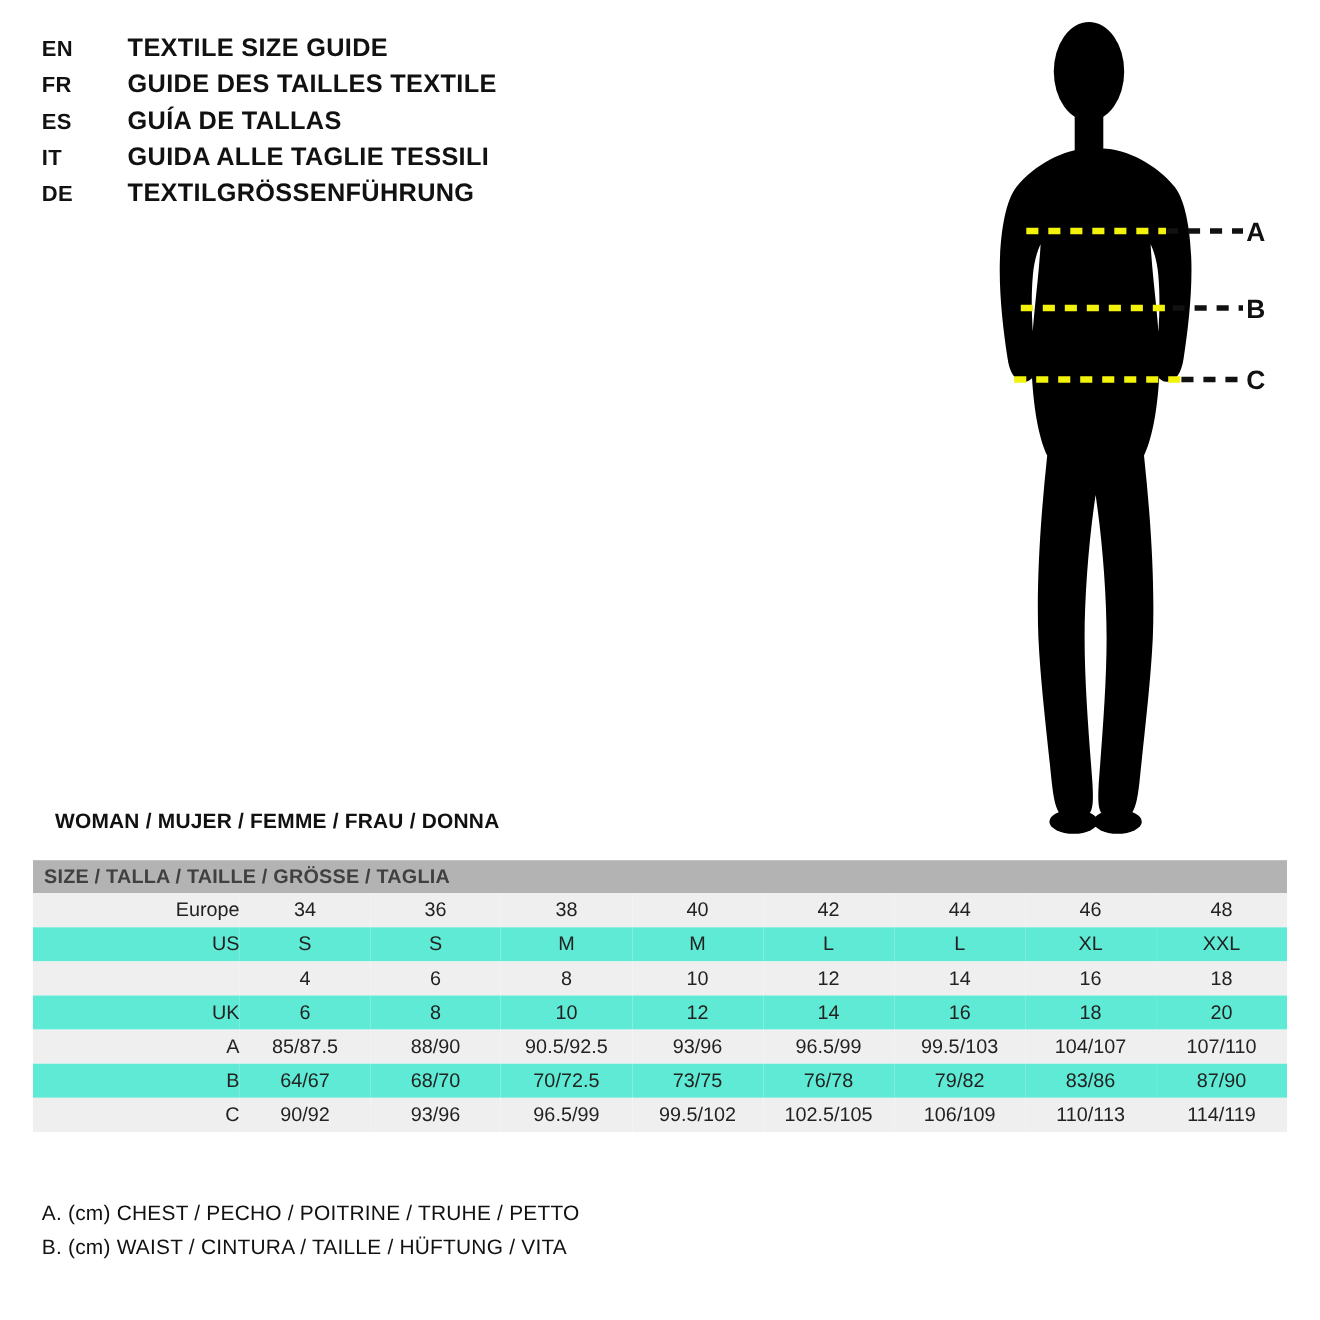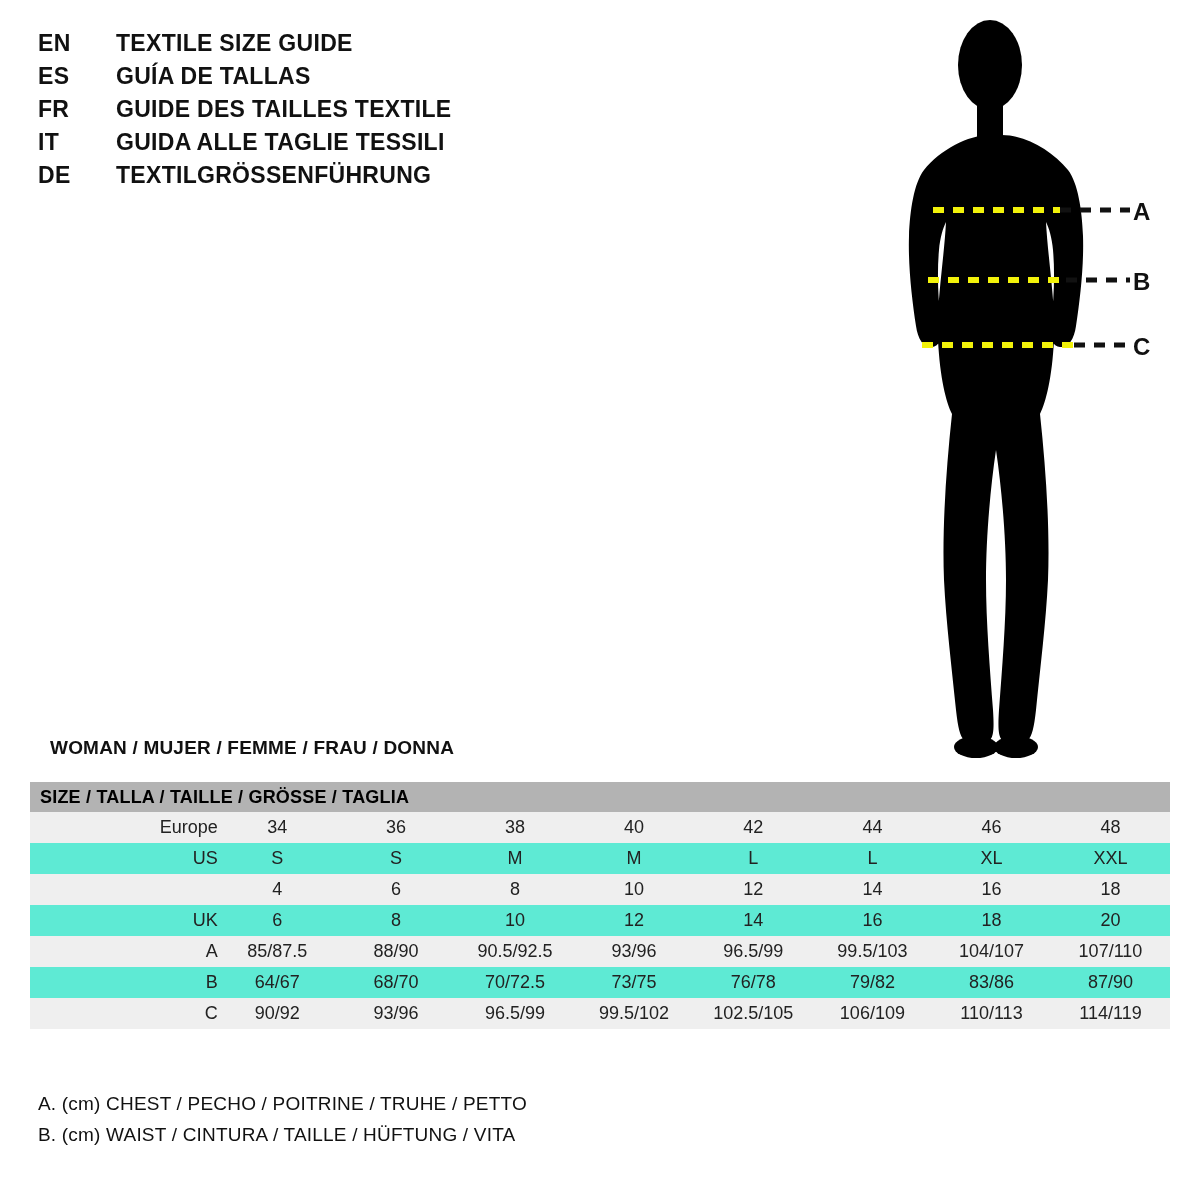--- a/index.html
+++ b/index.html
@@ -24,21 +24,21 @@
     width: 560px;
   }
   .title-row {
     display: flex;
     align-items: baseline;
     height: 33px;
   }
   .title-lang {
     width: 78px;
     flex: 0 0 78px;
-    font-size: 23px;
+    font-size: 20px;
     font-weight: bold;
     letter-spacing: 0.3px;
     color: #111111;
   }
   .title-text {
     font-size: 23px;
     font-weight: bold;
     letter-spacing: 0.3px;
     color: #111111;
     white-space: nowrap;
@@ -93,21 +93,21 @@
     vertical-align: middle;
   }
   #size-table thead th {
     background: #b3b3b3;
     text-align: left;
     padding-left: 10px;
     font-weight: bold;
     letter-spacing: 0.2px;
     height: 30px;
     font-size: 18px;
-    color: #000000;
+    color: #404040;
   }
   #size-table tbody tr.row-even td {
     background: #efefef;
   }
   #size-table tbody tr.row-odd td {
     background: #5eead4;
   }
   #size-table tbody td.label-cell {
     text-align: right;
     padding-left: 10px;
@@ -136,26 +136,26 @@
 </style>
 </head>
 <body>
 
 <div id="title-block">
   <div class="title-row">
     <span class="title-lang">EN</span>
     <span class="title-text">TEXTILE SIZE GUIDE</span>
   </div>
   <div class="title-row">
+    <span class="title-lang">FR</span>
+    <span class="title-text">GUIDE DES TAILLES TEXTILE</span>
+  </div>
+  <div class="title-row">
     <span class="title-lang">ES</span>
     <span class="title-text">GUÍA DE TALLAS</span>
-  </div>
-  <div class="title-row">
-    <span class="title-lang">FR</span>
-    <span class="title-text">GUIDE DES TAILLES TEXTILE</span>
   </div>
   <div class="title-row">
     <span class="title-lang">IT</span>
     <span class="title-text">GUIDA ALLE TAGLIE TESSILI</span>
   </div>
   <div class="title-row">
     <span class="title-lang">DE</span>
     <span class="title-text">TEXTILGRÖSSENFÜHRUNG</span>
   </div>
 </div>

